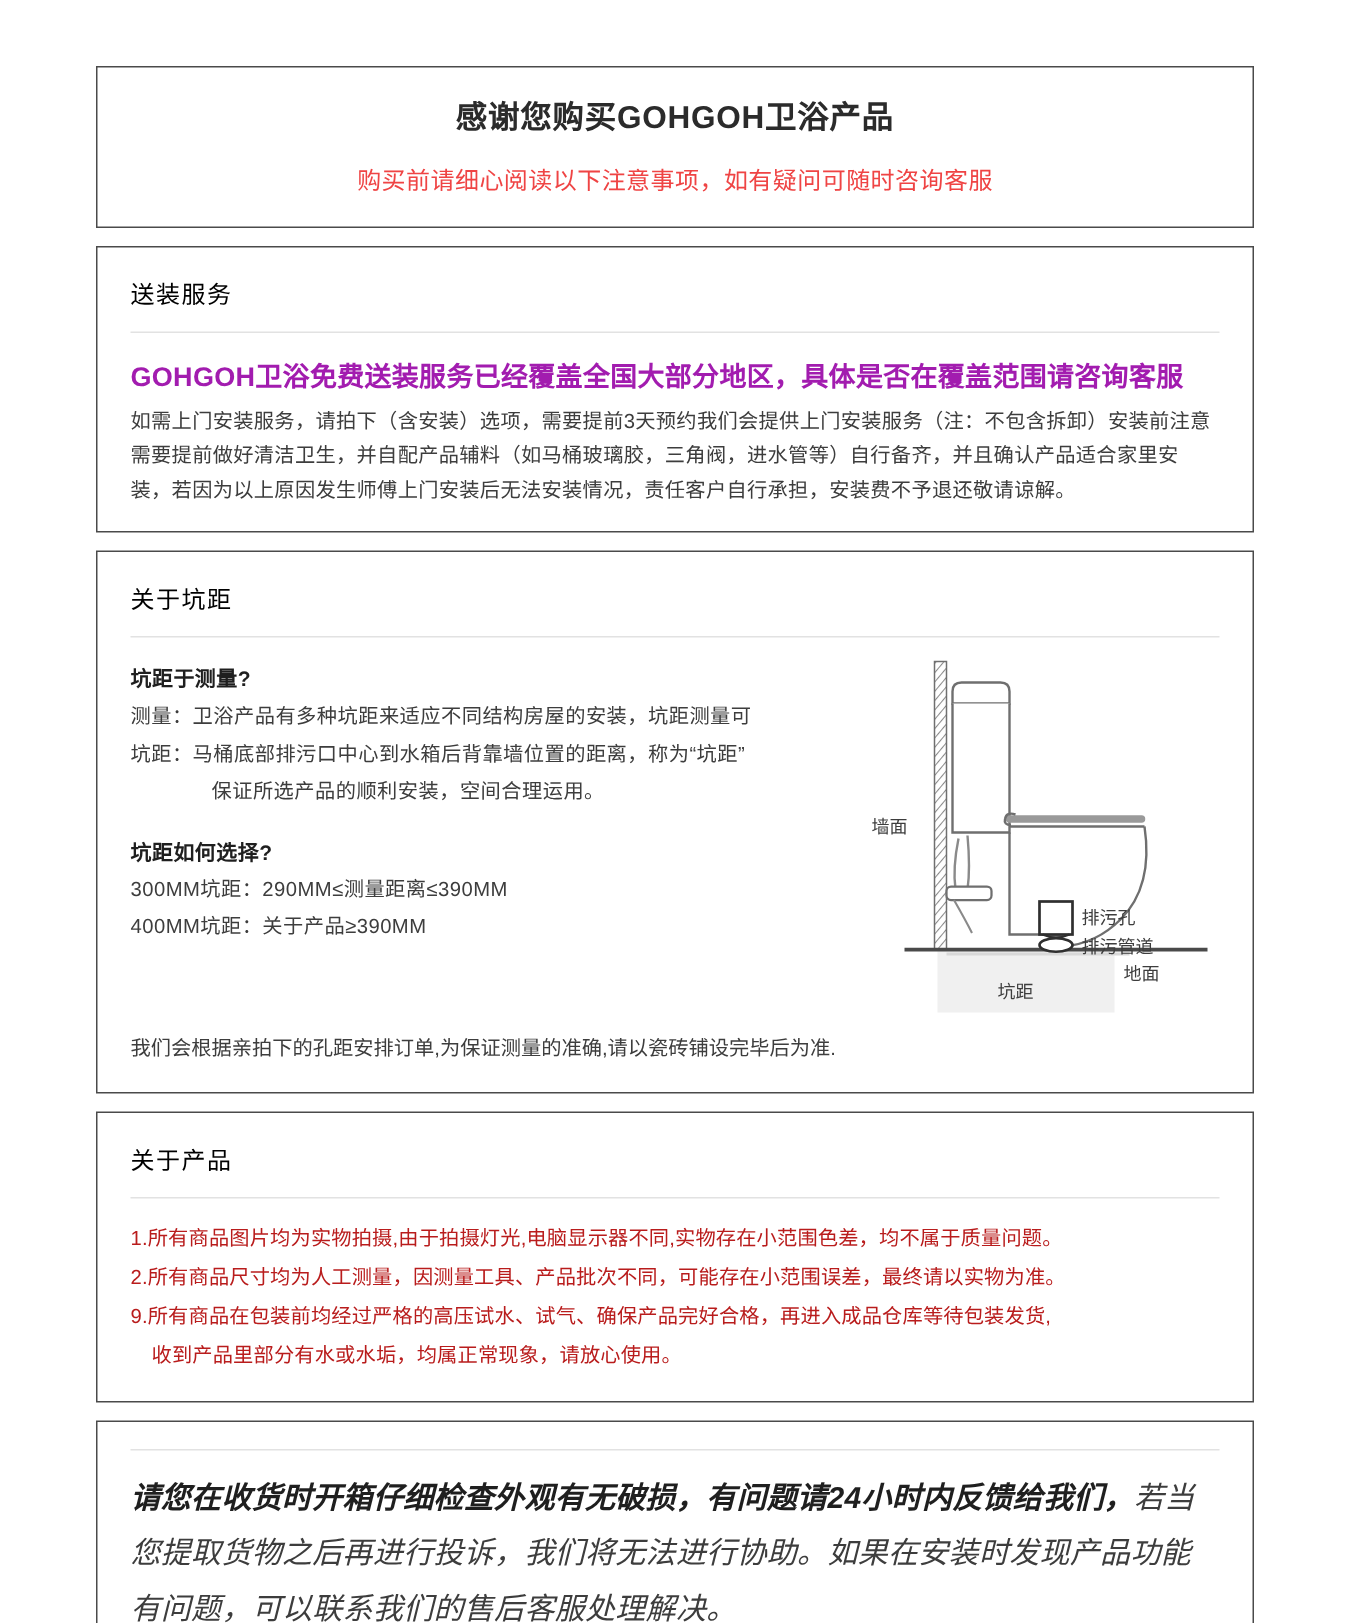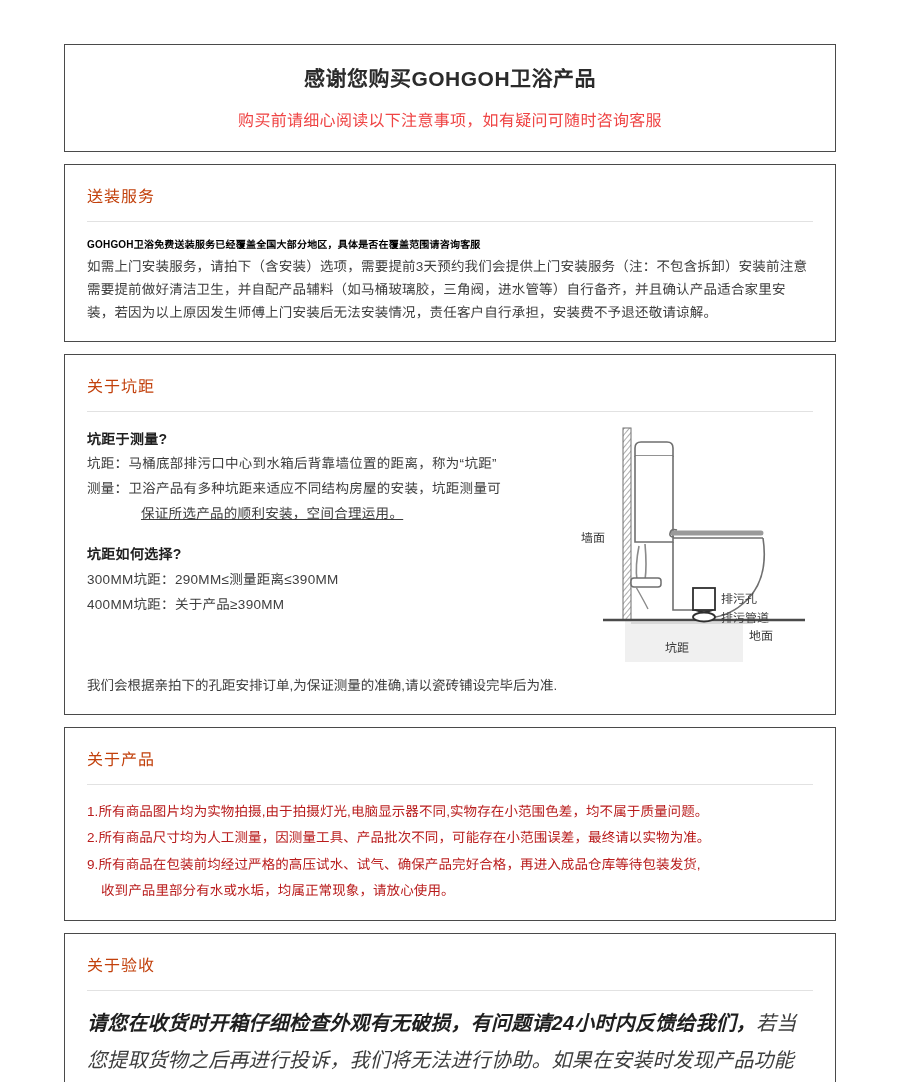--- a/index.html
+++ b/index.html
@@ -53,60 +53,59 @@
     letter-spacing: .3px;
   }
 
   
   .section-panel {
     margin-bottom: 12px;
     padding: 18px 22px 16px 22px;
   }
   .section-heading {
     font-size: 16px;
-    color: #c2410c;
+    color: #000000;
     font-weight: normal;
     letter-spacing: 1px;
     padding-bottom: 14px;
   }
   .divider {
     height: 1px;
     background: #e2e2e2;
     margin: 0 0 14px 0;
   }
   .body-text {
     font-size: 13.5px;
     line-height: 1.72;
     color: #3d3d3d;
     letter-spacing: .2px;
   }
   .lead-line {
-    font-size: 10px;
-    font-weight: bold;
-    color: #000000;
+    font-size: 18px;
+    font-weight: bold;
+    color: #a21caf;
     line-height: 1.7;
     letter-spacing: .2px;
     margin-bottom: 2px;
   }
   .sub-q {
     font-size: 14px;
     font-weight: bold;
     color: #1f1f1f;
     line-height: 1.9;
     letter-spacing: .3px;
   }
   .kv-line {
     font-size: 13.5px;
     line-height: 1.85;
     color: #3d3d3d;
     letter-spacing: .3px;
   }
   .kv-line.indent {
     padding-left: 54px;
-    text-decoration: underline;
   }
   .spacer-sm { height: 14px; }
 
   
   .pit-body {
     display: flex;
     flex-direction: row;
     align-items: flex-start;
     justify-content: flex-end;
   }
@@ -174,22 +173,22 @@
     <div class="body-text">如需上门安装服务，请拍下（含安装）选项，需要提前3天预约我们会提供上门安装服务（注：不包含拆卸）安装前注意需要提前做好清洁卫生，并自配产品辅料（如马桶玻璃胶，三角阀，进水管等）自行备齐，并且确认产品适合家里安装，若因为以上原因发生师傅上门安装后无法安装情况，责任客户自行承担，安装费不予退还敬请谅解。</div>
   </div>
 
   <div class="panel section-panel">
     <div class="section-heading">关于坑距</div>
     <div class="divider"></div>
 
     <div class="pit-body">
       <div class="pit-text">
         <div class="sub-q">坑距于测量?</div>
+        <div class="kv-line">测量：卫浴产品有多种坑距来适应不同结构房屋的安装，坑距测量可</div>
         <div class="kv-line">坑距：马桶底部排污口中心到水箱后背靠墙位置的距离，称为“坑距”</div>
-        <div class="kv-line">测量：卫浴产品有多种坑距来适应不同结构房屋的安装，坑距测量可</div>
         <div class="kv-line indent">保证所选产品的顺利安装，空间合理运用。</div>
 
         <div class="spacer-sm"></div>
 
         <div class="sub-q">坑距如何选择?</div>
         <div class="kv-line">300MM坑距：290MM≤测量距离≤390MM</div>
         <div class="kv-line">400MM坑距：关于产品≥390MM</div>
       </div>
 
       <div class="pit-figure">
@@ -244,18 +243,17 @@
   <div class="panel section-panel">
     <div class="section-heading">关于产品</div>
     <div class="divider"></div>
     <div class="list-line">1.所有商品图片均为实物拍摄,由于拍摄灯光,电脑显示器不同,实物存在小范围色差，均不属于质量问题。</div>
     <div class="list-line">2.所有商品尺寸均为人工测量，因测量工具、产品批次不同，可能存在小范围误差，最终请以实物为准。</div>
     <div class="list-line">9.所有商品在包装前均经过严格的高压试水、试气、确保产品完好合格，再进入成品仓库等待包装发货,</div>
     <div class="list-line cont">收到产品里部分有水或水垢，均属正常现象，请放心使用。</div>
   </div>
 
   <div class="panel section-panel">
-    <div class="section-heading">关于验收</div>
     <div class="divider"></div>
     <div class="accept-strong"><span>请您在收货时开箱仔细检查外观有无破损，有问题请24小时内反馈给我们，</span><span class="reg">若当您提取货物之后再进行投诉，我们将无法进行协助。如果在安装时发现产品功能有问题，可以联系我们的售后客服处理解决。</span></div>
   </div>
 
 </div>
 
 </body></html>

